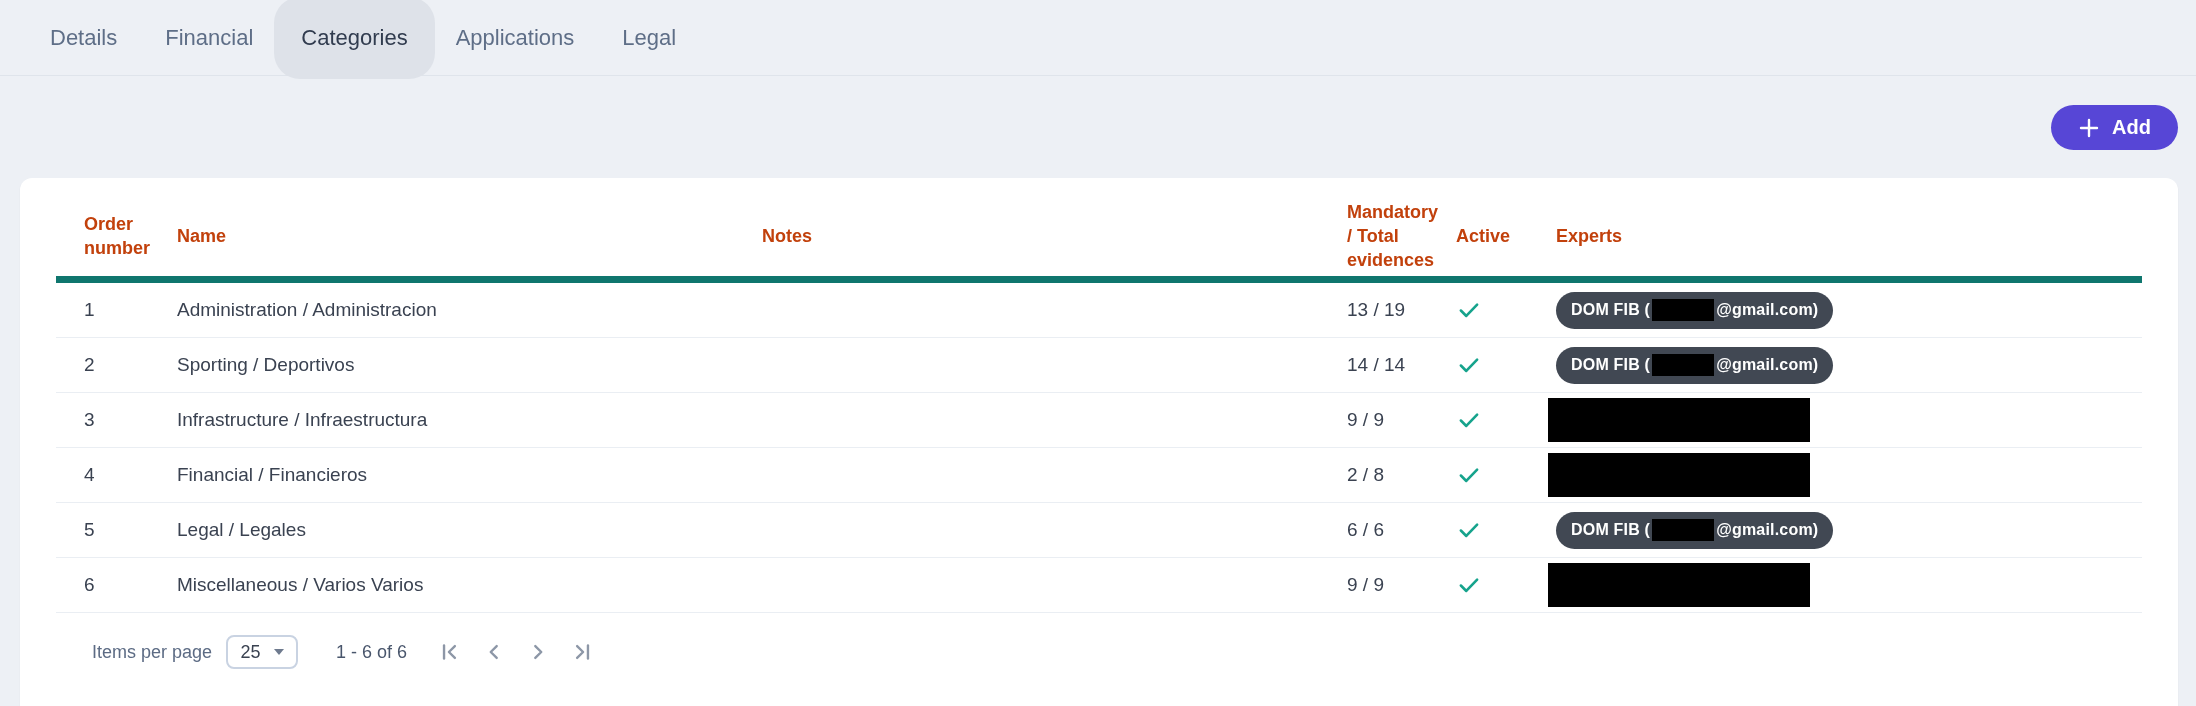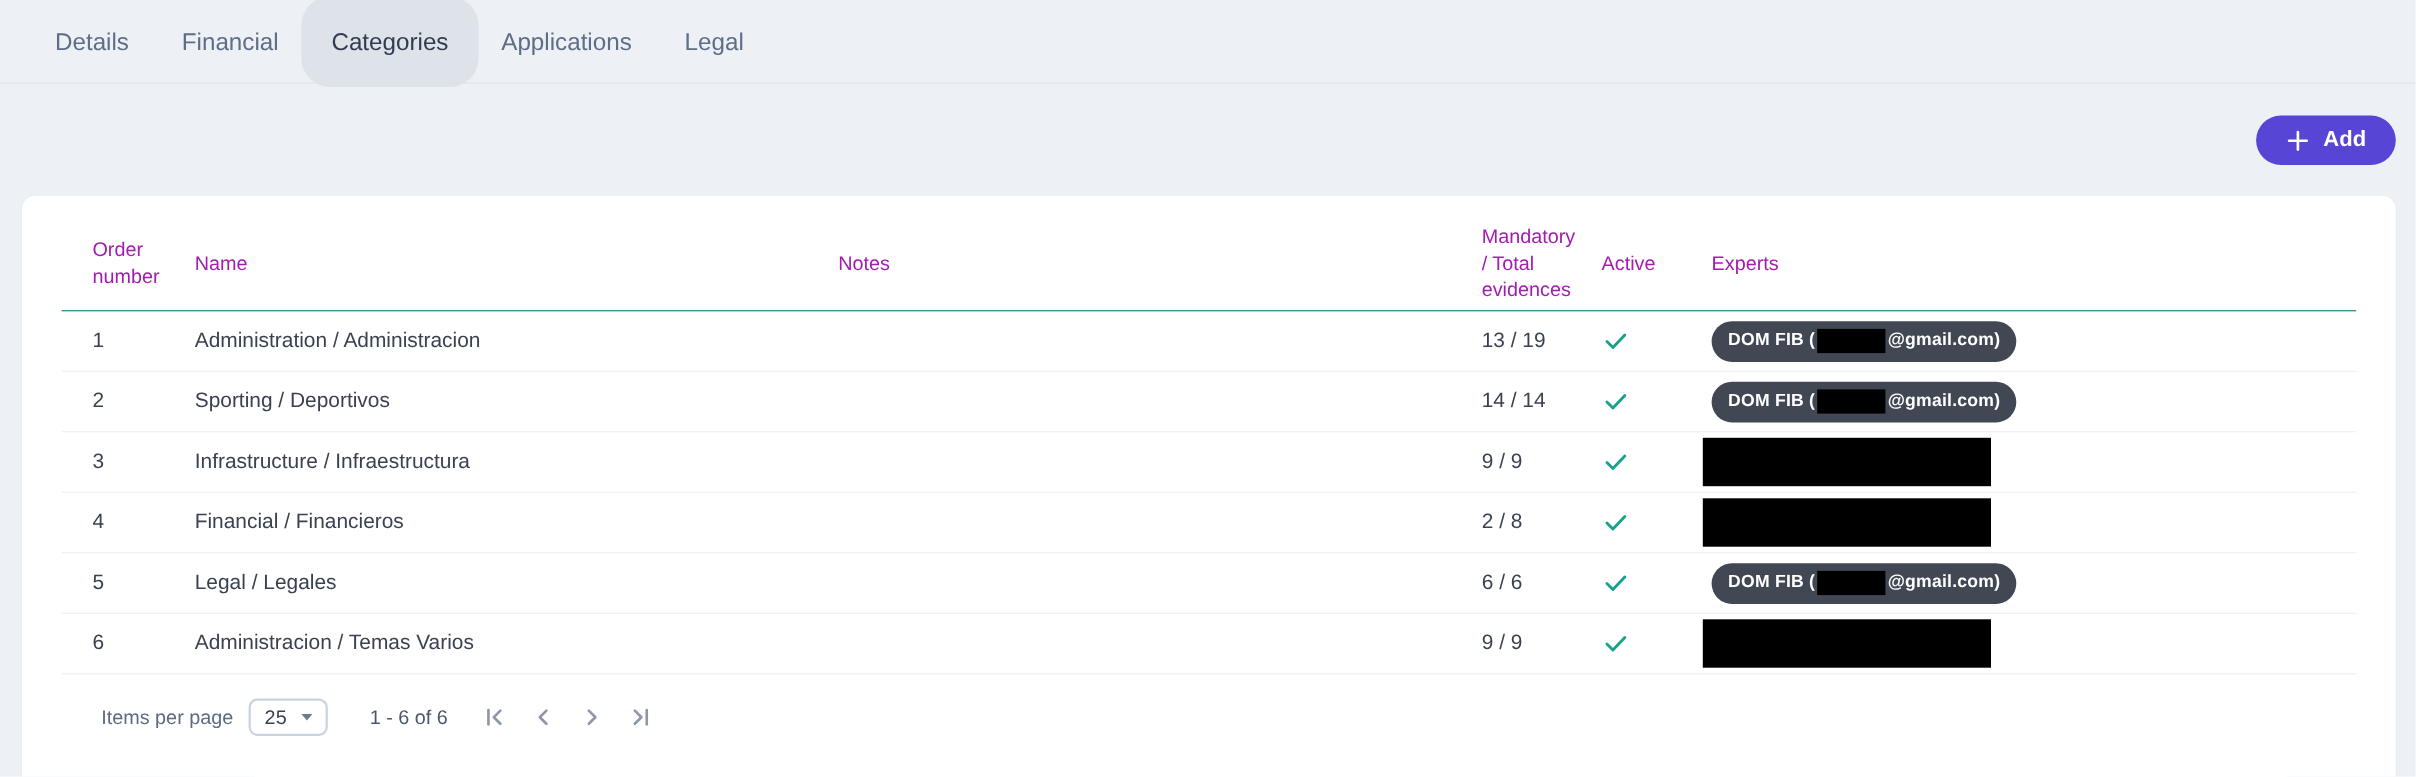--- a/index.html
+++ b/index.html
@@ -67,24 +67,24 @@
     height:560px;
     box-shadow:0 1px 2px rgba(16,24,40,.05);
   }
   .thead, .trow {
     display:grid;
     grid-template-columns:93px 585px 585px 109px 100px 1fr;
     align-items:center;
   }
   .thead {
     height:87px;
-    border-bottom:1px solid #0f766e;
-    color:#a21caf;
+    border-bottom:7px solid #0f766e;
+    color:#c2410c;
     font-size:18px;
-    font-weight:400;
+    font-weight:700;
     line-height:1.35;
   }
   .trow {
     height:55px;
     border-bottom:1px solid #EAEEF3;
     font-size:19px;
     color:#3A4251;
   }
   .cell { padding-left:28px; }
 
@@ -282,21 +282,21 @@
       </div>
       <div class="cell"><div class="chip">
             <span>DOM FIB (</span>
             <span class="chip-redaction"></span>
             <span>@gmail.com)</span>
           </div></div>
     </div>
 
     <div class="trow">
       <div class="cell">6</div>
-      <div class="cell">Administracion / Temas Varios</div>
+      <div class="cell">Miscellaneous / Varios Varios</div>
       <div class="cell"></div>
       <div class="cell">9 / 9</div>
       <div class="cell">
         <svg class="check" viewBox="0 0 24 24">
           <polyline points="4.5 12.5 9.5 17.5 19.5 7"></polyline>
         </svg>
       </div>
       <div class="cell">
           <div class="redaction-box"></div>
         </div>

